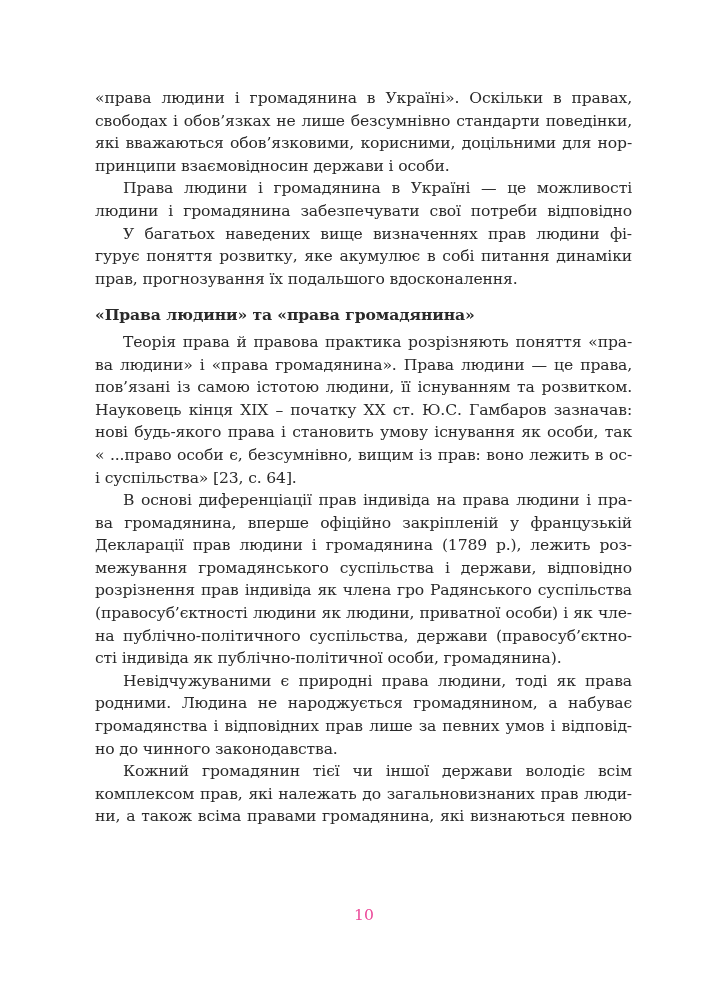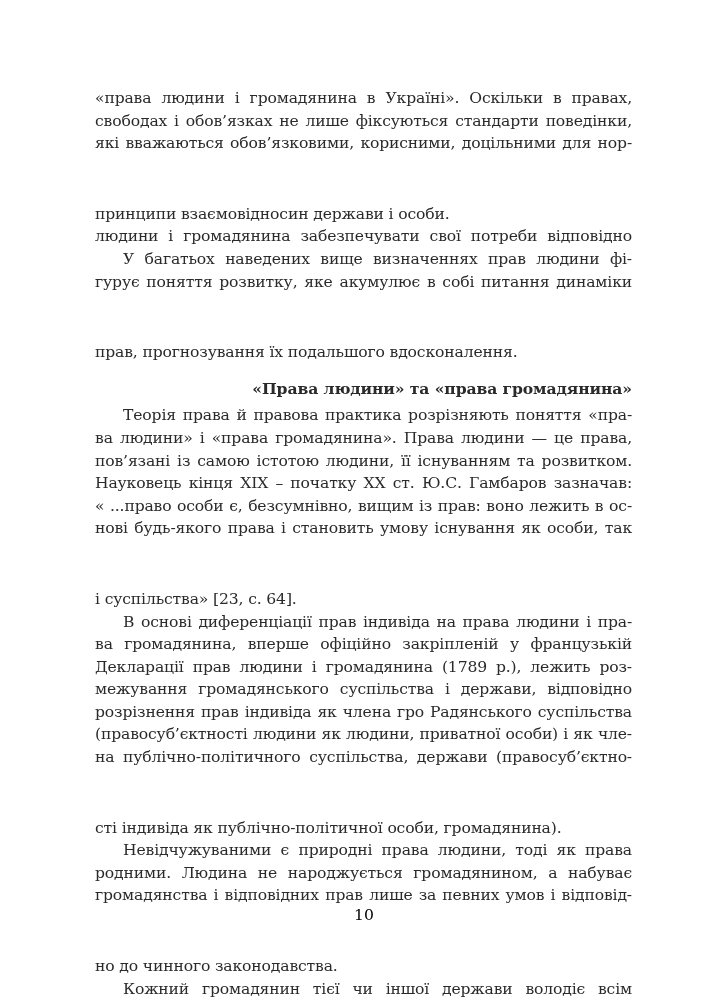--- a/index.html
+++ b/index.html
@@ -7,61 +7,62 @@
     width: 728px; height: 1000px; background: #ffffff; position: relative; overflow: hidden;
     font-family: "DejaVu Serif", "Liberation Serif", serif;
     color: #2a2a2a;
   }
   .page { position: absolute; left: 95px; top: 87px; width: 537px; }
   .line {
     display: block; height: 22.6px; line-height: 22.6px; font-size: 15.6px;
     text-align: justify; text-align-last: justify; white-space: nowrap; overflow: visible;
     letter-spacing: -0.15px;
   }
-  .line.last { text-align-last: left; margin-top: 48px; }
+  .line.last { text-align-last: left; }
   .line.indent { padding-left: 28px; }
   .heading {
-    display: block; text-align: right; font-weight: bold; font-size: 15.6px;
+    display: block; text-align: left; font-weight: bold; font-size: 15.6px;
     height: 22.6px; line-height: 22.6px; margin-top: 14px; margin-bottom: 4px;
     letter-spacing: -0.1px;
   }
   .pagenum {
     position: absolute; left: 0; width: 728px; top: 906px; text-align: center;
-    font-size: 15.6px; color: #000000;
+    font-size: 15.6px; color: #ec4899;
   }
 </style>
 </head>
 <body>
 
 <div class="page">
   <div id="before">
       <div>
         <span class="line">«права людини і громадянина в Україні». Оскільки в правах,</span>
-        <span class="line">свободах і обов’язках не лише фіксуються стандарти поведінки,</span>
+        <span class="line">свободах і обов’язках не лише безсумнівно стандарти поведінки,</span>
         <span class="line">які вважаються обов’язковими, корисними, доцільними для нор-</span>
         <span class="line last">принципи взаємовідносин держави і особи.</span>
       </div>
       <div>
+        <span class="line indent">Права людини і громадянина в Україні — це можливості</span>
         <span class="line">людини і громадянина забезпечувати свої потреби відповідно</span>
       </div>
       <div>
         <span class="line indent">У багатьох наведених вище визначеннях прав людини фі-</span>
         <span class="line">гурує поняття розвитку, яке акумулює в собі питання динаміки</span>
         <span class="line last">прав, прогнозування їх подальшого вдосконалення.</span>
       </div>
     </div>
   <div class="heading">«Права людини» та «права громадянина»</div>
   <div id="after">
       <div>
         <span class="line indent">Теорія права й правова практика розрізняють поняття «пра-</span>
         <span class="line">ва людини» і «права громадянина». Права людини — це права,</span>
         <span class="line">пов’язані із самою істотою людини, її існуванням та розвитком.</span>
         <span class="line">Науковець кінця XIX – початку XX ст. Ю.С. Гамбаров зазначав:</span>
+        <span class="line">нові будь-якого права і становить умову існування як особи, так</span>
         <span class="line">« ...право особи є, безсумнівно, вищим із прав: воно лежить в ос-</span>
-        <span class="line">нові будь-якого права і становить умову існування як особи, так</span>
         <span class="line last">і суспільства» [23, с. 64].</span>
       </div>
       <div>
         <span class="line indent">В основі диференціації прав індивіда на права людини і пра-</span>
         <span class="line">ва громадянина, вперше офіційно закріпленій у французькій</span>
         <span class="line">Декларації прав людини і громадянина (1789 р.), лежить роз-</span>
         <span class="line">межування громадянського суспільства і держави, відповідно</span>
         <span class="line">розрізнення прав індивіда як члена гро Радянського суспільства</span>
         <span class="line">(правосуб’єктності людини як людини, приватної особи) і як чле-</span>
         <span class="line">на публічно-політичного суспільства, держави (правосуб’єктно-</span>
@@ -69,16 +70,17 @@
       </div>
       <div>
         <span class="line indent">Невідчужуваними є природні права людини, тоді як права</span>
         <span class="line">родними. Людина не народжується громадянином, а набуває</span>
         <span class="line">громадянства і відповідних прав лише за певних умов і відповід-</span>
         <span class="line last">но до чинного законодавства.</span>
       </div>
       <div>
         <span class="line indent">Кожний громадянин тієї чи іншої держави володіє всім</span>
         <span class="line">комплексом прав, які належать до загальновизнаних прав люди-</span>
+        <span class="line">ни, а також всіма правами громадянина, які визнаються певною</span>
       </div>
     </div>
 </div>
 <div class="pagenum">10</div>
 
 </body></html>

